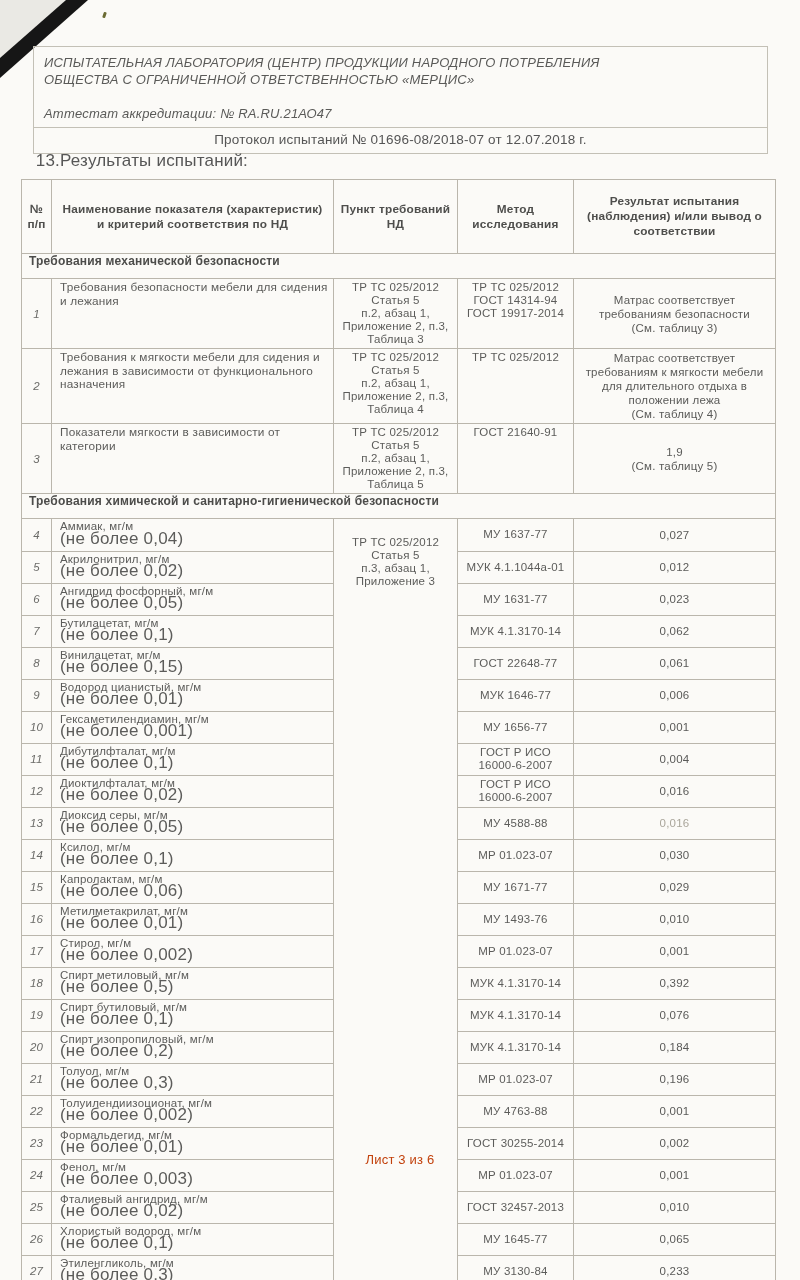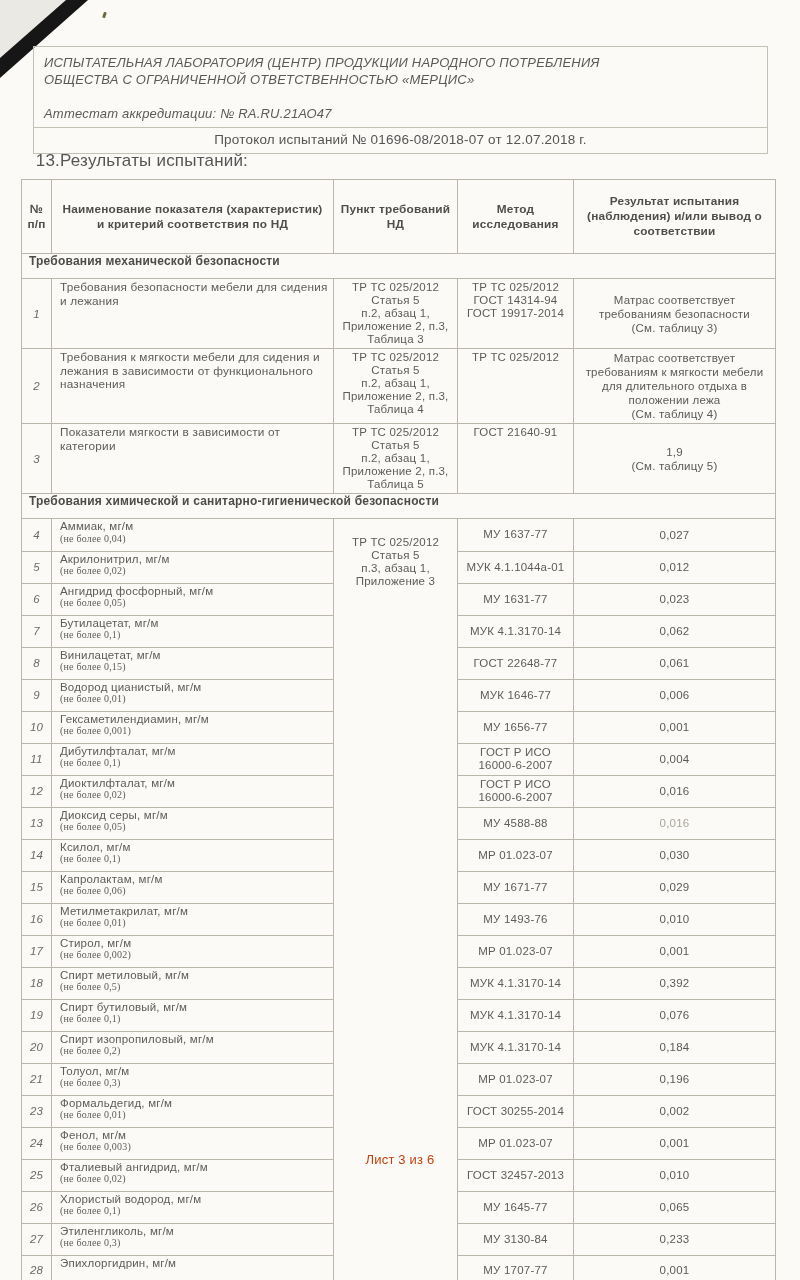--- a/index.html
+++ b/index.html
@@ -70,21 +70,21 @@
   }
   td.c-result {
     font-size:11.5px; text-align:center; vertical-align:middle;
     white-space:pre-line; line-height:14px; color:#5a5a58; padding:2px;
   }
 
   
   tbody.chem td { height:25px; }
   tbody.chem td.c-name { padding-top:1px; }
   .chem-name-line { line-height:12.8px; font-size:11.5px; }
-  .chem-limit { line-height:12.8px; font-size:10px;font-family:Liberation Serif, serif; }
+  .chem-limit { line-height:12.8px; font-size:17px; }
   tbody.chem td.c-method, tbody.chem td.c-result { vertical-align:middle; }
   tbody.chem td.chem-punkt { border-top:none; border-bottom:none; vertical-align:top; }
   tbody.chem tr:last-child td { border-bottom:1px solid #bab6ac; }
   .punkt-merged { height:0; overflow:visible; white-space:pre-line; font-size:11.5px; line-height:13px; padding-top:2px; color:#5c5c5a; }
   tr.muted td.c-result { color:#aaa69b; }
 
   .footer { position:absolute; left:0; top:1152px; width:100%; text-align:center; font-size:13px; color:#c2410c; }
 </style>
 </head>
 <body>
@@ -402,20 +402,32 @@
           <div class="chem-name-line">Толуол, мг/м</div>
           <div class="chem-limit">(не более 0,3)</div>
         </td>
         <td class="c-punkt chem-punkt">
           <div class="punkt-merged"></div>
         </td>
         <td class="c-method">МР 01.023-07</td>
         <td class="c-result">0,196</td>
       </tr>
         <tr>
+        <td class="c-num">22</td>
+        <td class="c-name">
+          <div class="chem-name-line">Толуилендиизоционат, мг/м</div>
+          <div class="chem-limit">(не более 0,002)</div>
+        </td>
+        <td class="c-punkt chem-punkt">
+          <div class="punkt-merged"></div>
+        </td>
+        <td class="c-method">МУ 4763-88</td>
+        <td class="c-result">0,001</td>
+      </tr>
+        <tr>
         <td class="c-num">23</td>
         <td class="c-name">
           <div class="chem-name-line">Формальдегид, мг/м</div>
           <div class="chem-limit">(не более 0,01)</div>
         </td>
         <td class="c-punkt chem-punkt">
           <div class="punkt-merged"></div>
         </td>
         <td class="c-method">ГОСТ 30255-2014</td>
         <td class="c-result">0,002</td>

